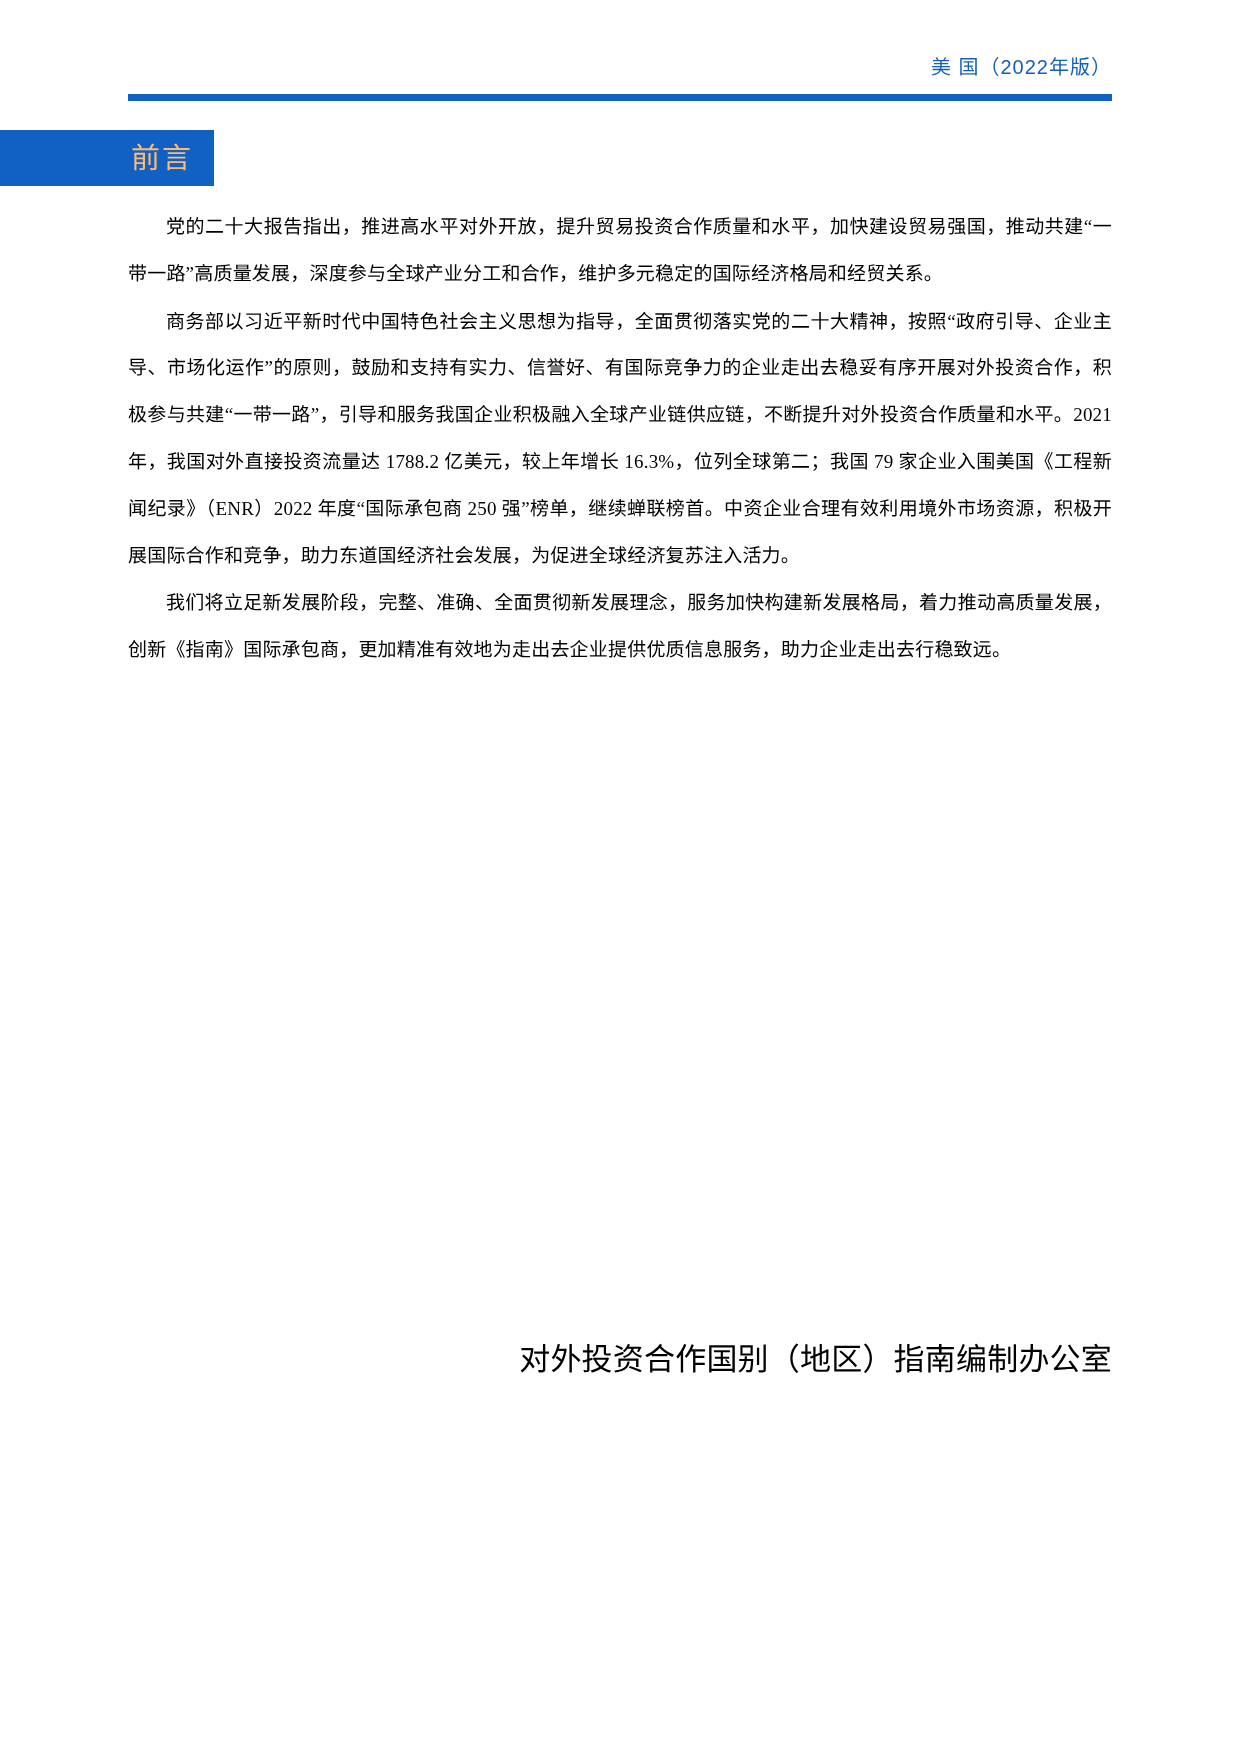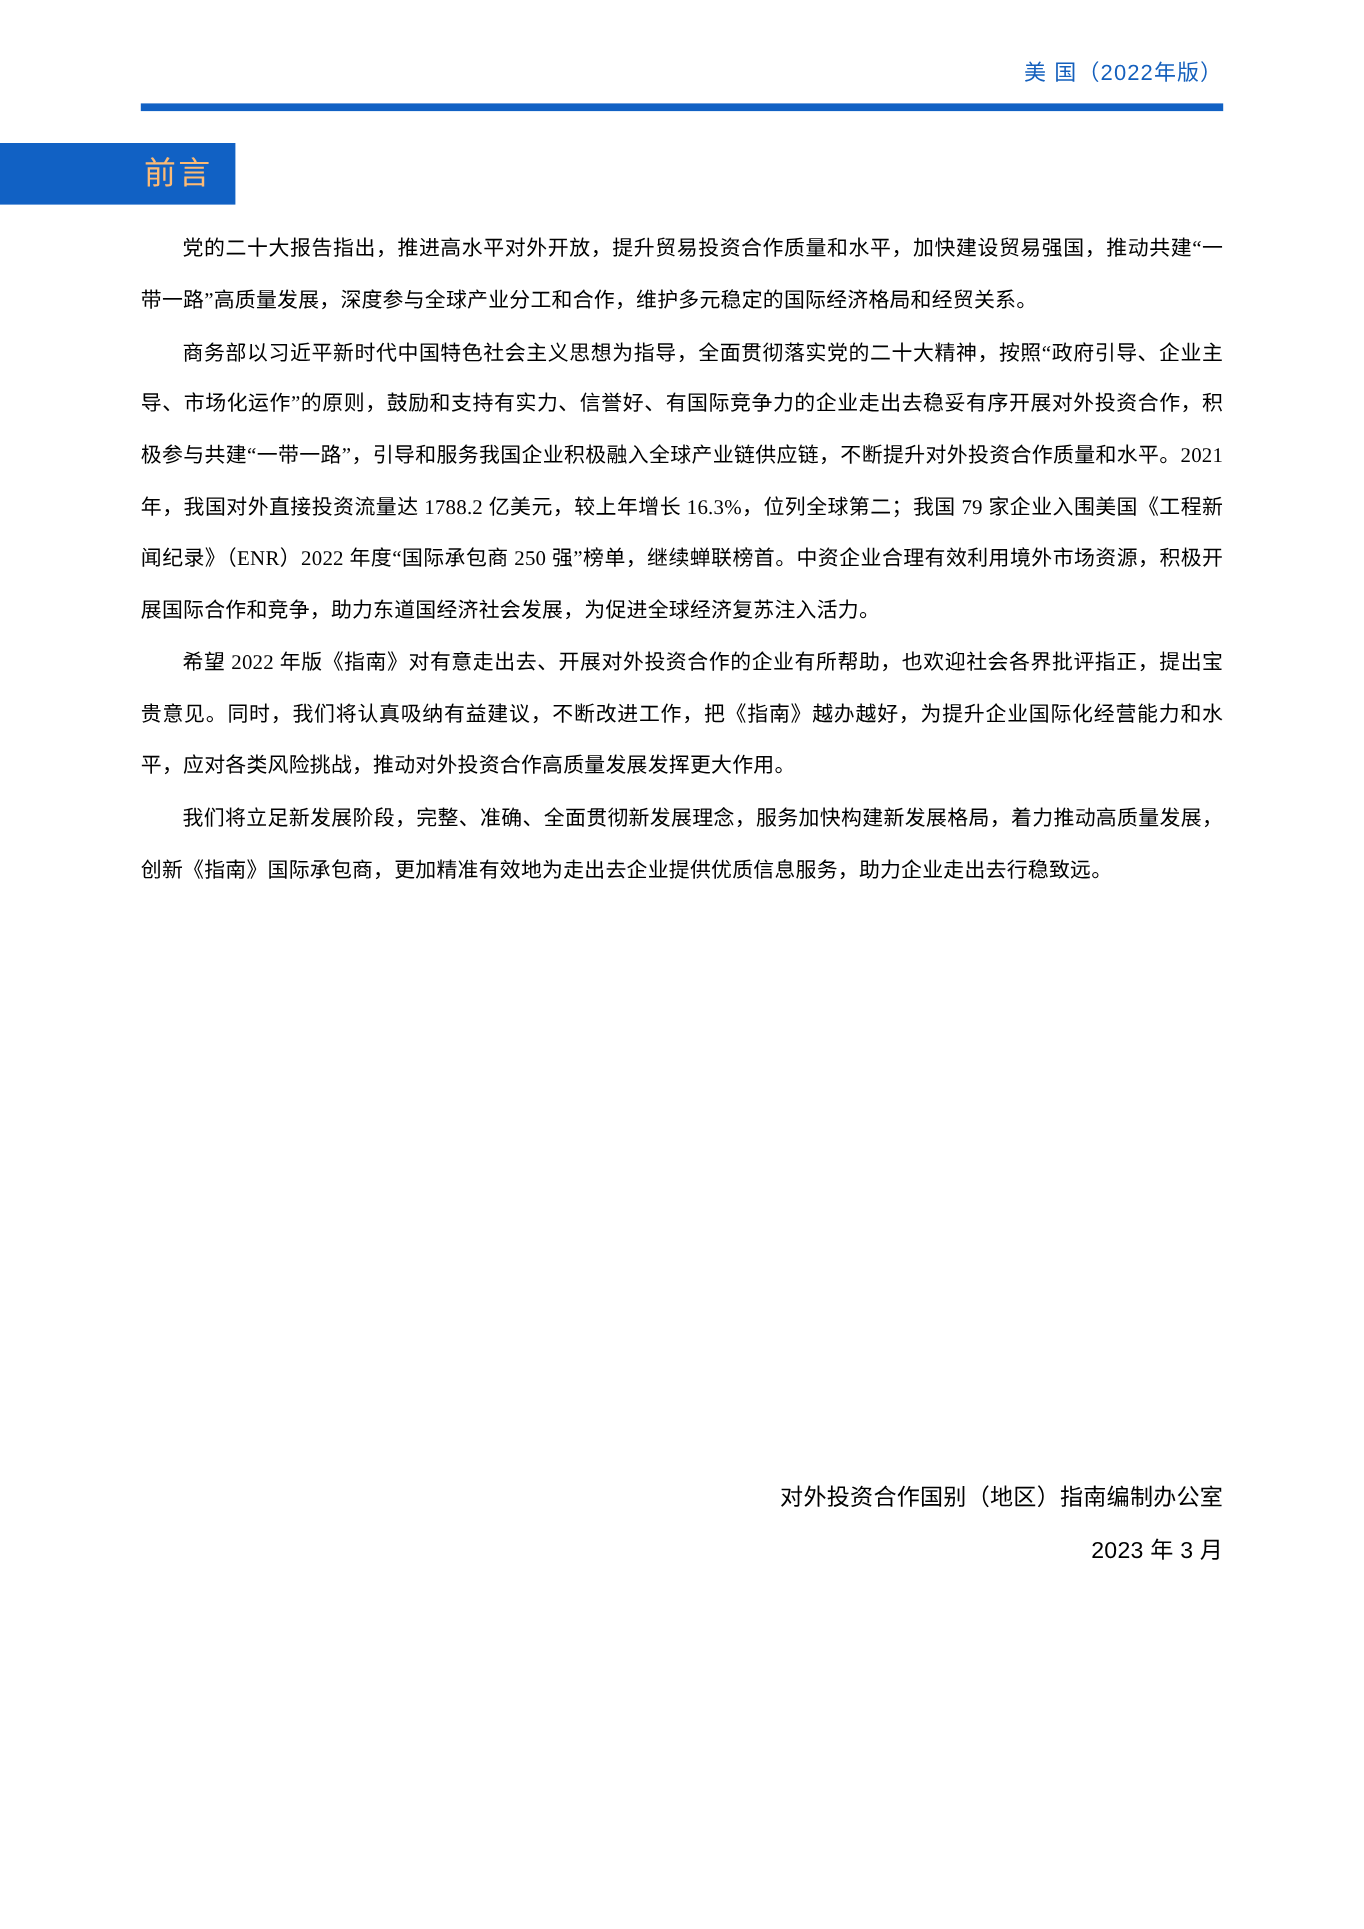--- a/index.html
+++ b/index.html
@@ -97,22 +97,22 @@
 
   
   .signature {
     position: absolute;
     left: 128px;
     top: 1338px;
     width: 984px;
     text-align: right;
   }
   .sign-line {
-    font-family: Liberation Sans, sans-serif;
-    font-size: 21px;
+    font-family: Liberation Mono, monospace;
+    font-size: 31px;
     line-height: 48px;
     letter-spacing: 0.2px;
     white-space: nowrap;
   }
 </style>
 </head>
 <body>
 
 <div class="page">
 
@@ -121,22 +121,20 @@
     <div class="header-rule"></div>
   </div>
 
   <div class="banner">
     <div class="banner-label">前言</div>
   </div>
 
   <div class="content">
     <p class="para">党的二十大报告指出，推进高水平对外开放，提升贸易投资合作质量和水平，加快建设贸易强国，推动共建“一带一路”高质量发展，深度参与全球产业分工和合作，维护多元稳定的国际经济格局和经贸关系。</p>
     <p class="para">商务部以习近平新时代中国特色社会主义思想为指导，全面贯彻落实党的二十大精神，按照“政府引导、企业主导、市场化运作”的原则，鼓励和支持有实力、信誉好、有国际竞争力的企业走出去稳妥有序开展对外投资合作，积极参与共建“一带一路”，引导和服务我国企业积极融入全球产业链供应链，不断提升对外投资合作质量和水平。2021 年，我国对外直接投资流量达 1788.2 亿美元，较上年增长 16.3%，位列全球第二；我国 79 家企业入围美国《工程新闻纪录》（ENR）2022 年度“国际承包商 250 强”榜单，继续蝉联榜首。中资企业合理有效利用境外市场资源，积极开展国际合作和竞争，助力东道国经济社会发展，为促进全球经济复苏注入活力。</p>
-    <p class="para">希望 2022 年版《指南》对有意走出去、开展对外投资合作的企业有所帮助，也欢迎社会各界批评指正，提出宝贵意见。同时，我们将认真吸纳有益建议，不断改进工作，把《指南》越办越好，为提升企业国际化经营能力和水平，应对各类风险挑战，推动对外投资合作高质量发展发挥更大作用。</p>
     <p class="para">我们将立足新发展阶段，完整、准确、全面贯彻新发展理念，服务加快构建新发展格局，着力推动高质量发展，创新《指南》国际承包商，更加精准有效地为走出去企业提供优质信息服务，助力企业走出去行稳致远。</p>
   </div>
 
   <div class="signature">
     <div class="sign-line">对外投资合作国别（地区）指南编制办公室</div>
-    <div class="sign-line">2023 年 3 月</div>
   </div>
 
 </div>
 
 </body></html>

